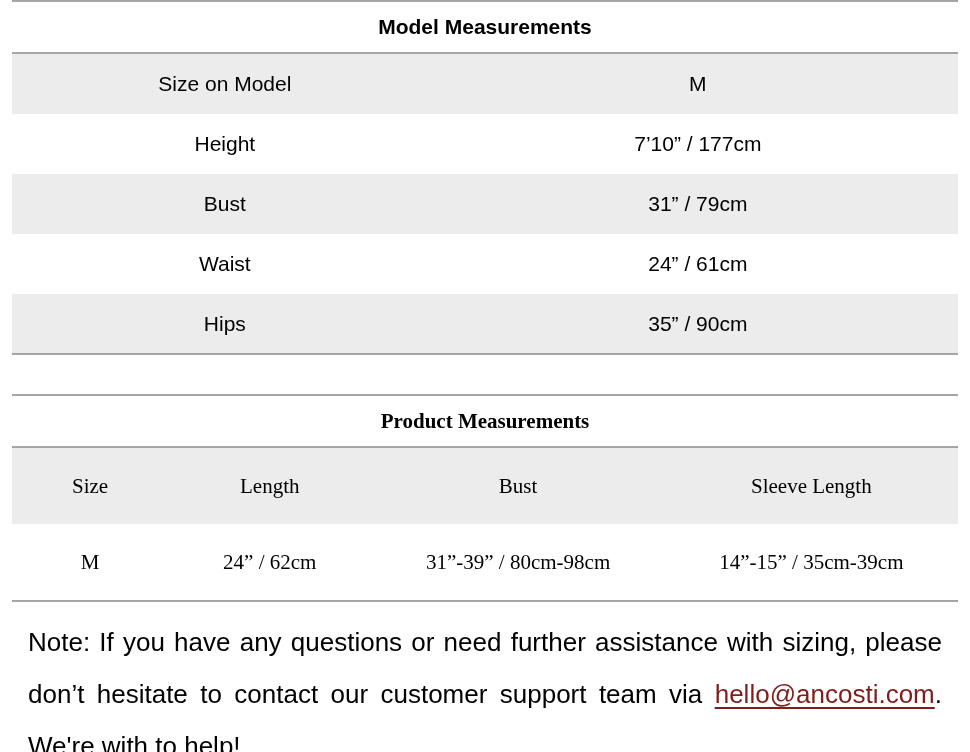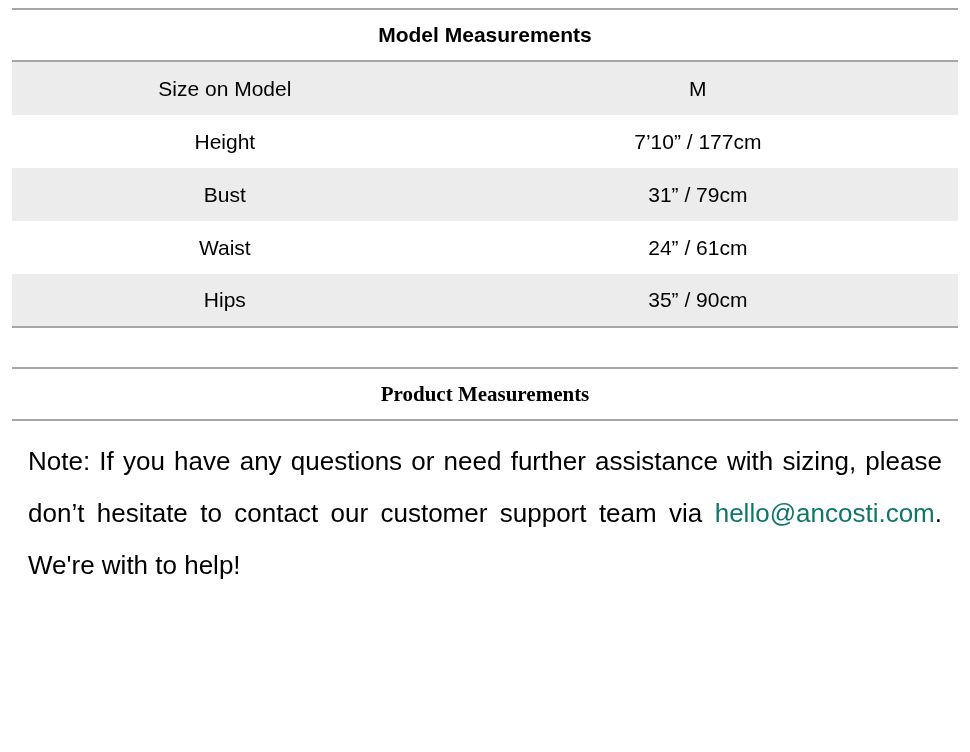--- a/index.html
+++ b/index.html
@@ -4,21 +4,20 @@
 <style>
   * { box-sizing: border-box; margin: 0; padding: 0; }
   html, body { background: #ffffff; }
   .page {
     position: relative;
     width: 970px;
     height: 752px;
     background: #ffffff;
     color: #000000;
     font-family: "Liberation Sans", sans-serif;
-    padding-top: 8px;
     overflow: hidden;
   }
   .tbl-section { margin: 0 12px; }
   .tbl-title {
     border-top: 2px solid #a6a6a6;
     border-bottom: 2px solid #a6a6a6;
     height: 54px;
     line-height: 50px;
     text-align: center;
     font-weight: bold;
@@ -29,21 +28,21 @@
     border-collapse: collapse;
     border-bottom: 2px solid #a6a6a6;
   }
   td {
     text-align: center;
     vertical-align: middle;
     font-size: 21px;
     font-weight: normal;
   }
   tr.shade { background: #ececec; }
-  .model-table td { height: 53px; }
+  .model-table td { height: 60px; }
   .model-table .col-label { width: 45%; }
   .model-table .col-value { width: 55%; }
   .section-product { margin-top: 39px; font-family: Liberation Serif, serif; }
   .product-table .head-row td { height: 76px; }
   .product-table .data-row td { height: 77px; }
   .product-table .pc1 { width: 16.5%; }
   .product-table .pc2 { width: 21.5%; }
   .product-table .pc3 { width: 31%; }
   .product-table .pc4 { width: 31%; }
   .note {
@@ -54,21 +53,22 @@
   .note-line {
     display: block;
     text-align: justify;
     text-align-last: justify;
     white-space: nowrap;
   }
   .note-line.last {
     text-align-last: left;
   }
   .email-link {
-    color: #0f766e;
+    color: #7f1d1d;
+    text-decoration: underline;
     text-underline-offset: 4px;
     text-decoration-thickness: 2px;
     cursor: pointer;
   }
 </style>
 </head>
 <body>
 
 <div class="page">
 
@@ -99,20 +99,42 @@
         <tr class="shade">
           <td>Hips</td>
           <td>35” / 90cm</td>
         </tr>
       </tbody>
     </table>
   </section>
 
   <section class="tbl-section section-product">
     <div class="tbl-title">Product Measurements</div>
+    <table class="product-table">
+      <colgroup>
+          <col class="pc1">
+          <col class="pc2">
+          <col class="pc3">
+          <col class="pc4">
+        </colgroup>
+      <tbody>
+        <tr class="shade head-row">
+          <td>Size</td>
+          <td>Length</td>
+          <td>Bust</td>
+          <td>Sleeve Length</td>
+        </tr>
+        <tr class="data-row">
+          <td>M</td>
+          <td>24” / 62cm</td>
+          <td>31”-39” / 80cm-98cm</td>
+          <td>14”-15” / 35cm-39cm</td>
+        </tr>
+      </tbody>
+    </table>
   </section>
 
   <p class="note">
       <span class="note-line">Note: If you have any questions or need further assistance with sizing, please</span>
       <span class="note-line"><span>don’t hesitate to contact our customer support team via </span><a class="email-link">hello@ancosti.com</a><span>.</span></span>
       <span class="note-line last">We're with to help!</span>
     </p>
 
 </div>
 

